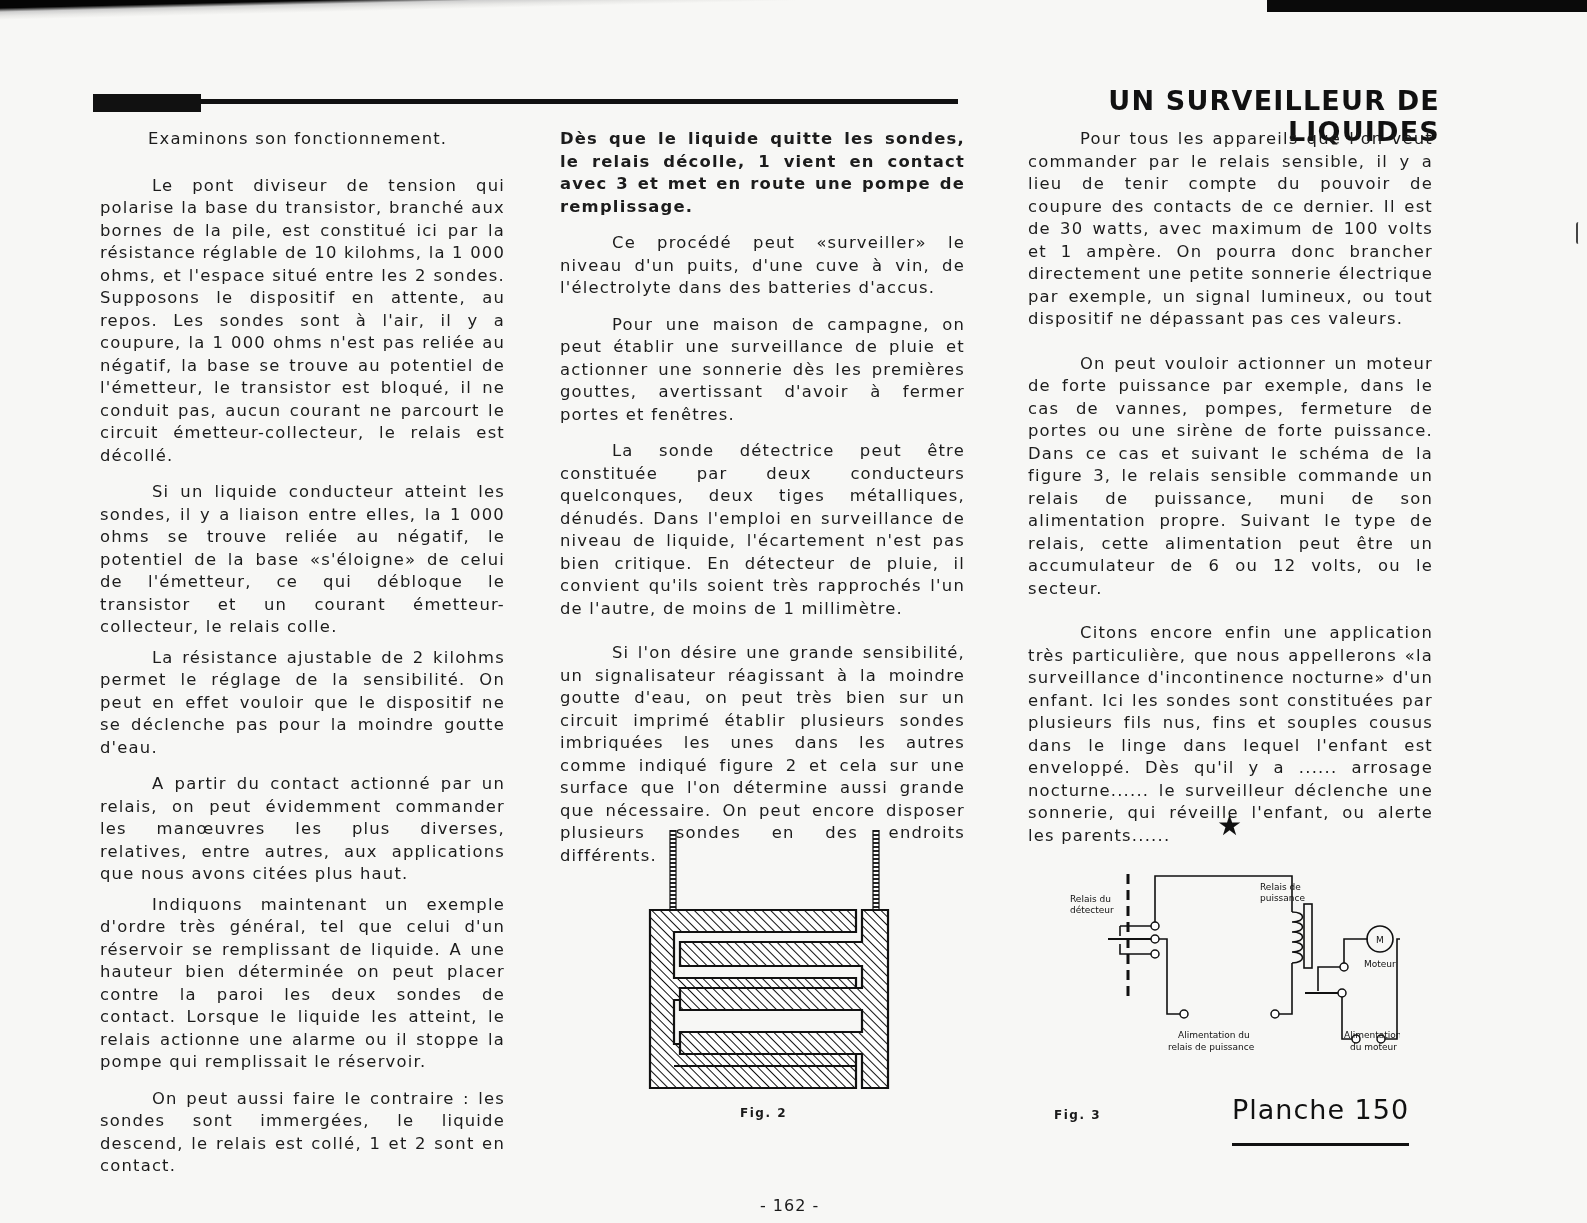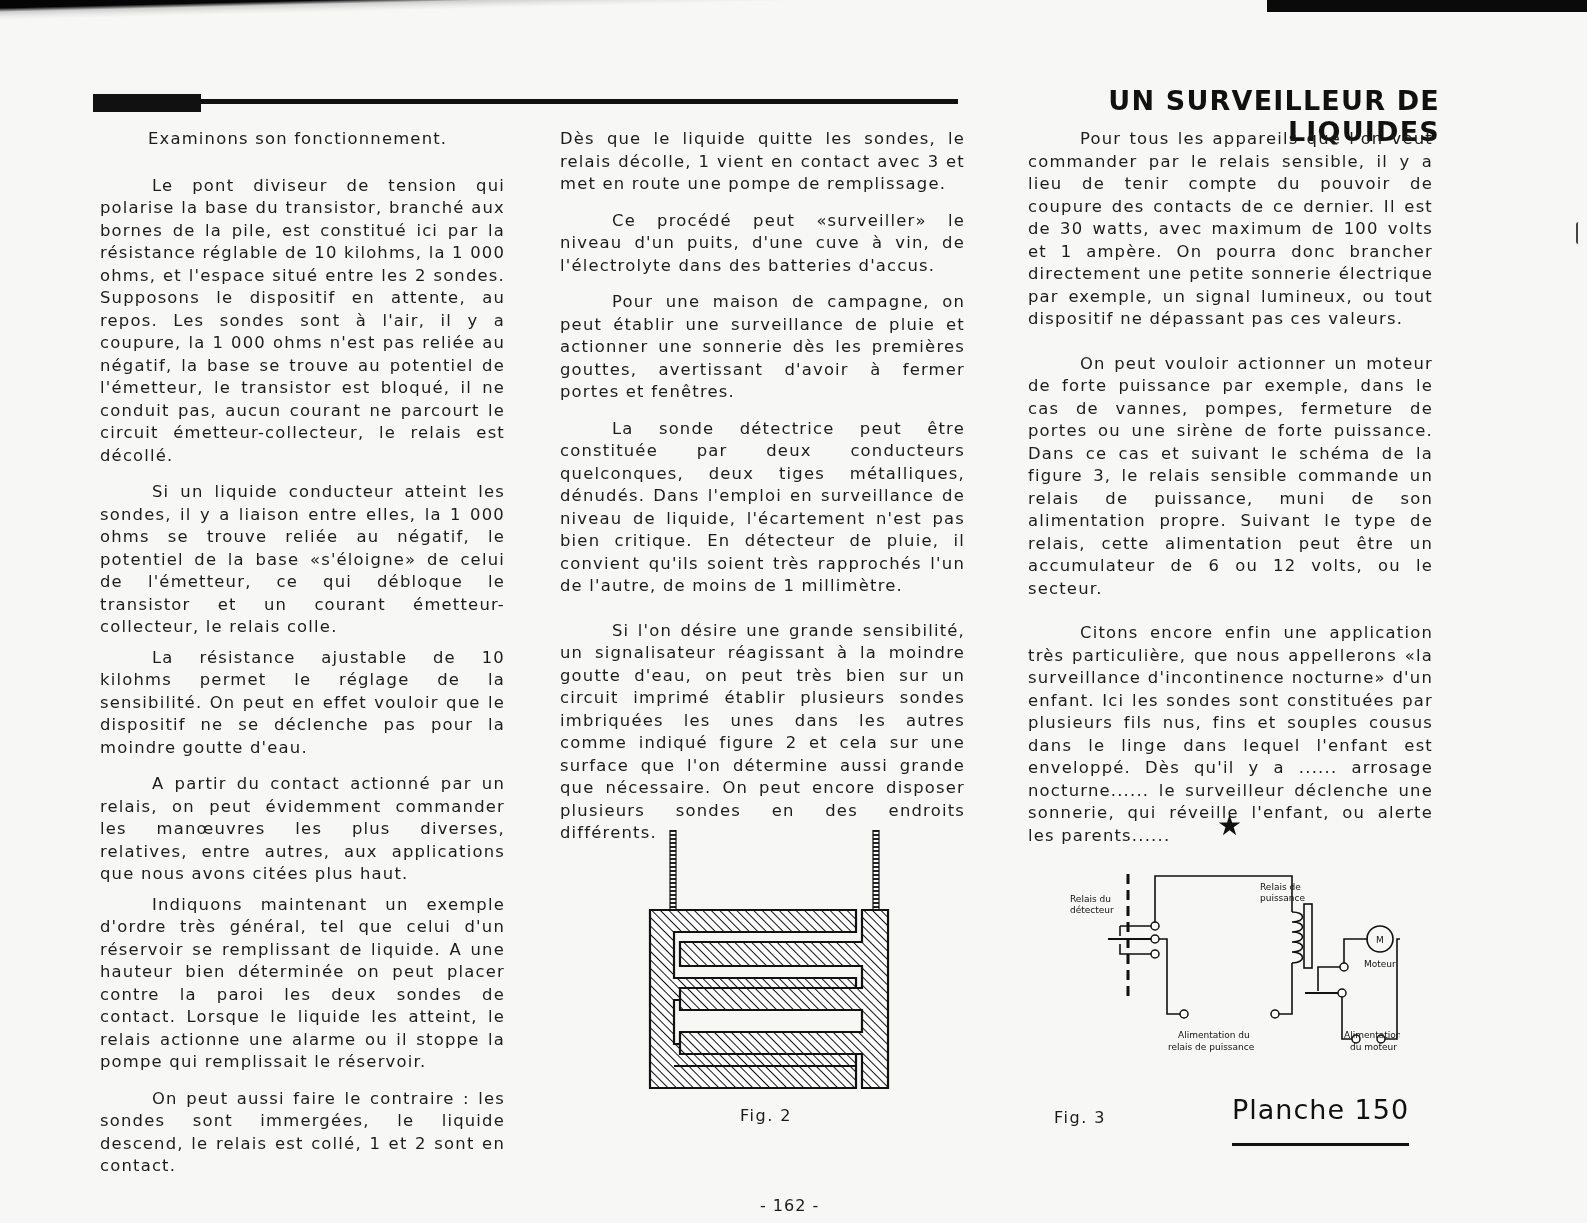--- a/index.html
+++ b/index.html
@@ -34,21 +34,21 @@
   }
   .col1 { left: 100px; }
   .col2 { left: 560px; }
   .col3 { left: 1028px; }
   .column p { margin: 0 0 8px 0; text-indent: 52px; }
   .column p.gap { margin-top: 14px; }
   .column p.first { text-indent: 48px; }
 
   .fig2 { position: absolute; left: 640px; top: 830px; width: 270px; height: 265px; }
   .fig3 { position: absolute; left: 1060px; top: 866px; width: 340px; height: 200px; }
-  .fig-caption { position: absolute; font-weight: normal; font-size: 16px; letter-spacing: 1.5px; }
+  .fig-caption { position: absolute; font-weight: bold; font-size: 12px; letter-spacing: 1.5px; }
   .fig2-caption { left: 740px; top: 1106px; }
   .fig3-caption { left: 1054px; top: 1108px; }
   .star { position: absolute; left: 1217px; top: 812px; font-size: 28px; line-height: 28px; color:#111; }
   .plate {
     position: absolute; left: 1232px; top: 1094px; font-size: 27px; letter-spacing: 1px;
     padding-bottom: 18px; border-bottom: 3px solid #111; color: #111;
   }
   .page-number { position: absolute; left: 760px; top: 1196px; font-size: 16px; letter-spacing: 1px; }
   .diag-label { font-family: "DejaVu Sans", sans-serif; font-size: 9px; fill: #111; }
   .right-mark { position: absolute; right: 6px; top: 222px; width: 3px; height: 22px; border-left: 2px solid #444; border-radius: 8px; }
@@ -61,28 +61,28 @@
 <div class="right-mark"></div>
 
 <div class="header-bar-block"></div>
 <div class="header-rule"></div>
 <div class="header-title">UN SURVEILLEUR DE LIQUIDES</div>
 
 <div class="column col1">
   <p class="first" style="text-indent:48px;margin-bottom:24px;">Examinons son fonctionnement.</p>
   <p>Le pont diviseur de tension qui polarise la base du transistor, branché aux bornes de la pile, est constitué ici par la résistance réglable de 10 kilohms, la 1 000 ohms, et l'espace situé entre les 2 sondes. Supposons le dispositif en attente, au repos. Les sondes sont à l'air, il y a coupure, la 1 000 ohms n'est pas reliée au négatif, la base se trouve au potentiel de l'émetteur, le transistor est bloqué, il ne conduit pas, aucun courant ne parcourt le circuit émetteur-collecteur, le relais est décollé.</p>
   <p class="gap">Si un liquide conducteur atteint les sondes, il y a liaison entre elles, la 1 000 ohms se trouve reliée au négatif, le potentiel de la base «s'éloigne» de celui de l'émetteur, ce qui débloque le transistor et un courant émetteur-collecteur, le relais colle.</p>
-  <p>La résistance ajustable de 10 kilohms permet le réglage de la sensibilité. On peut en effet vouloir que le dispositif ne se déclenche pas pour la moindre goutte d'eau.</p>
+  <p>La résistance ajustable de 2 kilohms permet le réglage de la sensibilité. On peut en effet vouloir que le dispositif ne se déclenche pas pour la moindre goutte d'eau.</p>
   <p class="gap">A partir du contact actionné par un relais, on peut évidemment commander les manœuvres les plus diverses, relatives, entre autres, aux applications que nous avons citées plus haut.</p>
   <p>Indiquons maintenant un exemple d'ordre très général, tel que celui d'un réservoir se remplissant de liquide. A une hauteur bien déterminée on peut placer contre la paroi les deux sondes de contact. Lorsque le liquide les atteint, le relais actionne une alarme ou il stoppe la pompe qui remplissait le réservoir.</p>
   <p class="gap">On peut aussi faire le contraire : les sondes sont immergées, le liquide descend, le relais est collé, 1 et 2 sont en contact.</p>
 </div>
 
 <div class="column col2">
-  <p style="text-indent:0;">Dès que le liquide quitte les sondes, le relais décolle, 1 vient en contact avec 3 et met en route une pompe de remplissage.</p>
+  <p style="text-indent:0;font-weight:bold;">Dès que le liquide quitte les sondes, le relais décolle, 1 vient en contact avec 3 et met en route une pompe de remplissage.</p>
   <p class="gap">Ce procédé peut «surveiller» le niveau d'un puits, d'une cuve à vin, de l'électrolyte dans des batteries d'accus.</p>
   <p class="gap" style="">Pour une maison de campagne, on peut établir une surveillance de pluie et actionner une sonnerie dès les premières gouttes, avertissant d'avoir à fermer portes et fenêtres.</p>
   <p class="gap">La sonde détectrice peut être constituée par deux conducteurs quelconques, deux tiges métalliques, dénudés. Dans l'emploi en surveillance de niveau de liquide, l'écartement n'est pas bien critique. En détecteur de pluie, il convient qu'ils soient très rapprochés l'un de l'autre, de moins de 1 millimètre.</p>
   <p class="gap" style="margin-top:22px;">Si l'on désire une grande sensibilité, un signalisateur réagissant à la moindre goutte d'eau, on peut très bien sur un circuit imprimé établir plusieurs sondes imbriquées les unes dans les autres comme indiqué figure 2 et cela sur une surface que l'on détermine aussi grande que nécessaire. On peut encore disposer plusieurs sondes en des endroits différents.</p>
 </div>
 
 <div class="column col3">
   <p>Pour tous les appareils que l'on veut commander par le relais sensible, il y a lieu de tenir compte du pouvoir de coupure des contacts de ce dernier. Il est de 30 watts, avec maximum de 100 volts et 1 ampère. On pourra donc brancher directement une petite sonnerie électrique par exemple, un signal lumineux, ou tout dispositif ne dépassant pas ces valeurs.</p>
   <p class="gap" style="margin-top:22px;">On peut vouloir actionner un moteur de forte puissance par exemple, dans le cas de vannes, pompes, fermeture de portes ou une sirène de forte puissance. Dans ce cas et suivant le schéma de la figure 3, le relais sensible commande un relais de puissance, muni de son alimentation propre. Suivant le type de relais, cette alimentation peut être un accumulateur de 6 ou 12 volts, ou le secteur.</p>
   <p class="gap" style="margin-top:22px;">Citons encore enfin une application très particulière, que nous appellerons «la surveillance d'incontinence nocturne» d'un enfant. Ici les sondes sont constituées par plusieurs fils nus, fins et souples cousus dans le linge dans lequel l'enfant est enveloppé. Dès qu'il y a ...... arrosage nocturne...... le surveilleur déclenche une sonnerie, qui réveille l'enfant, ou alerte les parents......</p>

